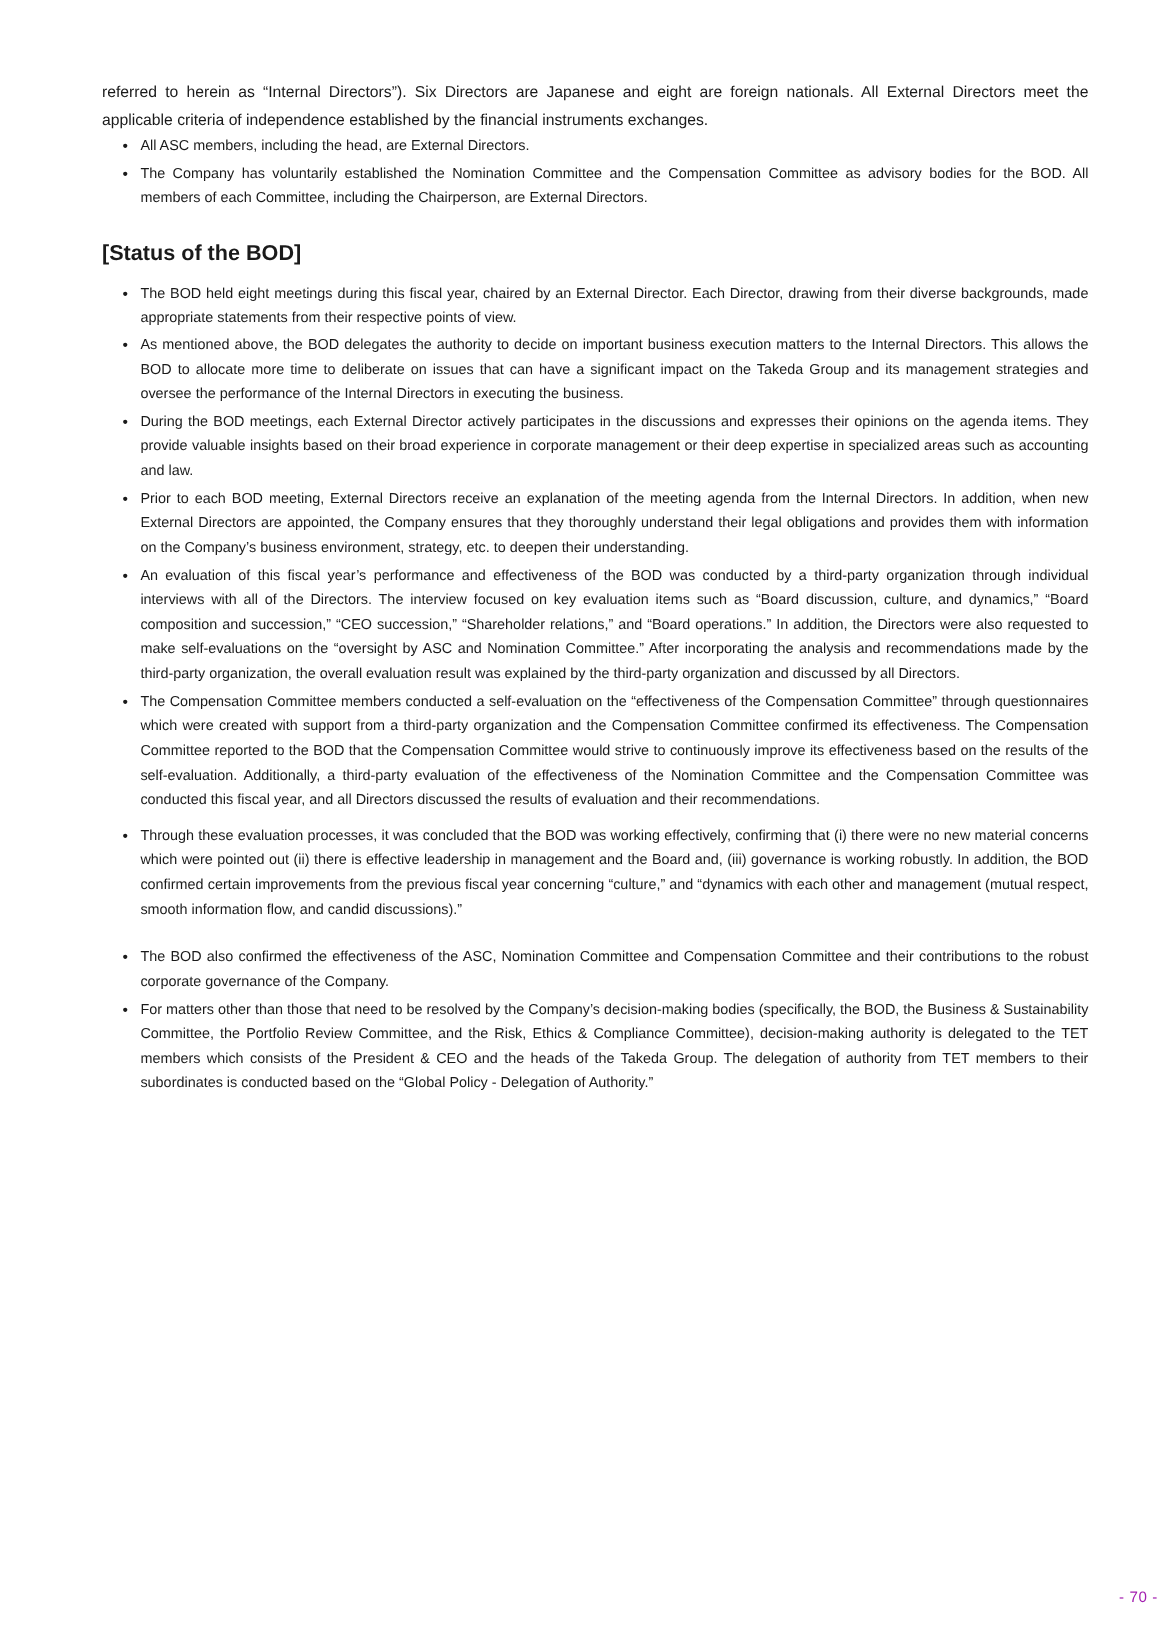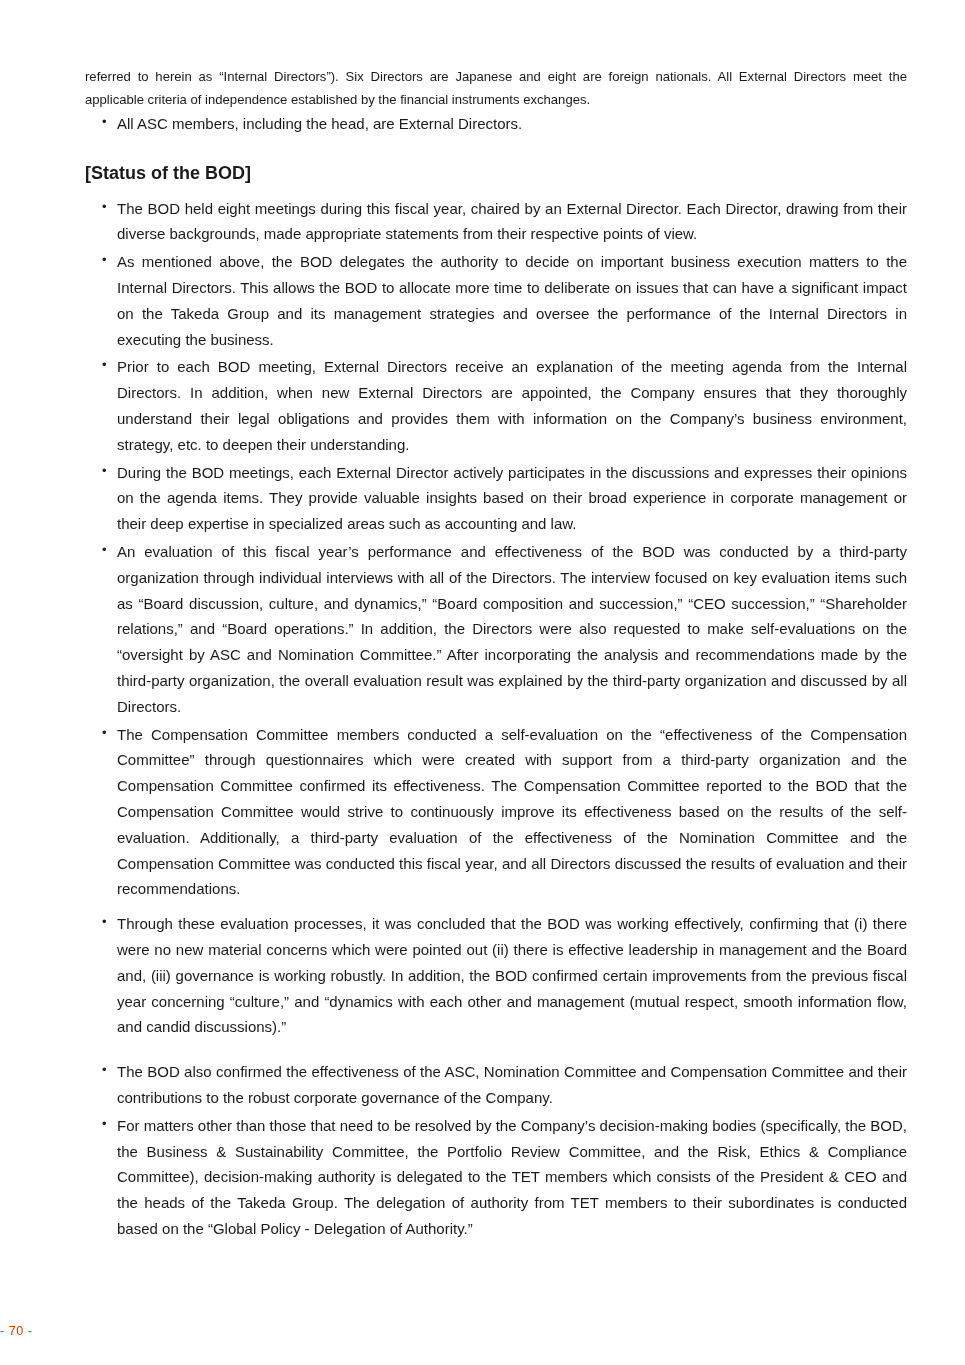--- a/index.html
+++ b/index.html
@@ -37,21 +37,21 @@
   }
   ul.bullets {
     list-style: none;
     margin: 0;
     padding: 0;
   }
   ul.bullets > li {
     position: relative;
     padding-left: 32px;
     margin-bottom: 2px;
-    font-size: 15px;
+    font-size: 12px;
     line-height: 1.72;
     text-align: justify;
     text-justify: inter-word;
   }
   ul.bullets > li::before {
     content: "\2022";
     position: absolute;
     left: 17px;
     top: 0;
     font-size: 13px;
@@ -68,45 +68,46 @@
     font-size: 18px;
     font-weight: bold;
     margin: 22px 0 8px 0;
     line-height: 1.6;
   }
   .footer {
     position: absolute;
     left: 0;
     right: 0;
     bottom: 26px;
-    text-align: left;
+    text-align: right;
     font-size: 12.6px;
-    color: #c2410c;
+    color: #a21caf;
     letter-spacing: 0.5px;
   }
 </style>
 </head>
 <body>
 
 <div class="page">
   <div class="content">
 
     <p class="para lead">referred to herein as “Internal Directors”). Six Directors are Japanese and eight are foreign nationals. All External Directors meet the applicable criteria of independence established by the financial instruments exchanges.</p>
 
     <ul class="bullets">
       <li>All ASC members, including the head, are External Directors.</li>
+      <li>The Company has voluntarily established the Nomination Committee and the Compensation Committee as advisory bodies for the BOD. All members of each Committee, including the Chairperson, are External Directors.</li>
     </ul>
 
     <h2 class="section-head">[Status of the BOD]</h2>
 
     <ul class="bullets">
       <li>The BOD held eight meetings during this fiscal year, chaired by an External Director. Each Director, drawing from their diverse backgrounds, made appropriate statements from their respective points of view.</li>
       <li>As mentioned above, the BOD delegates the authority to decide on important business execution matters to the Internal Directors. This allows the BOD to allocate more time to deliberate on issues that can have a significant impact on the Takeda Group and its management strategies and oversee the performance of the Internal Directors in executing the business.</li>
+      <li>During the BOD meetings, each External Director actively participates in the discussions and expresses their opinions on the agenda items. They provide valuable insights based on their broad experience in corporate management or their deep expertise in specialized areas such as accounting and law.</li>
       <li>Prior to each BOD meeting, External Directors receive an explanation of the meeting agenda from the Internal Directors. In addition, when new External Directors are appointed, the Company ensures that they thoroughly understand their legal obligations and provides them with information on the Company’s business environment, strategy, etc. to deepen their understanding.</li>
-      <li>During the BOD meetings, each External Director actively participates in the discussions and expresses their opinions on the agenda items. They provide valuable insights based on their broad experience in corporate management or their deep expertise in specialized areas such as accounting and law.</li>
       <li>An evaluation of this fiscal year’s performance and effectiveness of the BOD was conducted by a third-party organization through individual interviews with all of the Directors. The interview focused on key evaluation items such as “Board discussion, culture, and dynamics,” “Board composition and succession,” “CEO succession,” “Shareholder relations,” and “Board operations.” In addition, the Directors were also requested to make self-evaluations on the “oversight by ASC and Nomination Committee.” After incorporating the analysis and recommendations made by the third-party organization, the overall evaluation result was explained by the third-party organization and discussed by all Directors.</li>
       <li>The Compensation Committee members conducted a self-evaluation on the “effectiveness of the Compensation Committee” through questionnaires which were created with support from a third-party organization and the Compensation Committee confirmed its effectiveness. The Compensation Committee reported to the BOD that the Compensation Committee would strive to continuously improve its effectiveness based on the results of the self-evaluation. Additionally, a third-party evaluation of the effectiveness of the Nomination Committee and the Compensation Committee was conducted this fiscal year, and all Directors discussed the results of evaluation and their recommendations.</li>
       <li class="no-bullet" style="margin-top:9px;">Through these evaluation processes, it was concluded that the BOD was working effectively, confirming that (i) there were no new material concerns which were pointed out (ii) there is effective leadership in management and the Board and, (iii) governance is working robustly. In addition, the BOD confirmed certain improvements from the previous fiscal year concerning “culture,” and “dynamics with each other and management (mutual respect, smooth information flow, and candid discussions).”</li>
       <li class="no-bullet" style="margin-top:19px;">The BOD also confirmed the effectiveness of the ASC, Nomination Committee and Compensation Committee and their contributions to the robust corporate governance of the Company.</li>
     </ul>
 
 
     <ul class="bullets">
       <li>For matters other than those that need to be resolved by the Company’s decision-making bodies (specifically, the BOD, the Business &amp; Sustainability Committee, the Portfolio Review Committee, and the Risk, Ethics &amp; Compliance Committee), decision-making authority is delegated to the TET members which consists of the President &amp; CEO and the heads of the Takeda Group. The delegation of authority from TET members to their subordinates is conducted based on the “Global Policy - Delegation of Authority.”</li>
     </ul>

